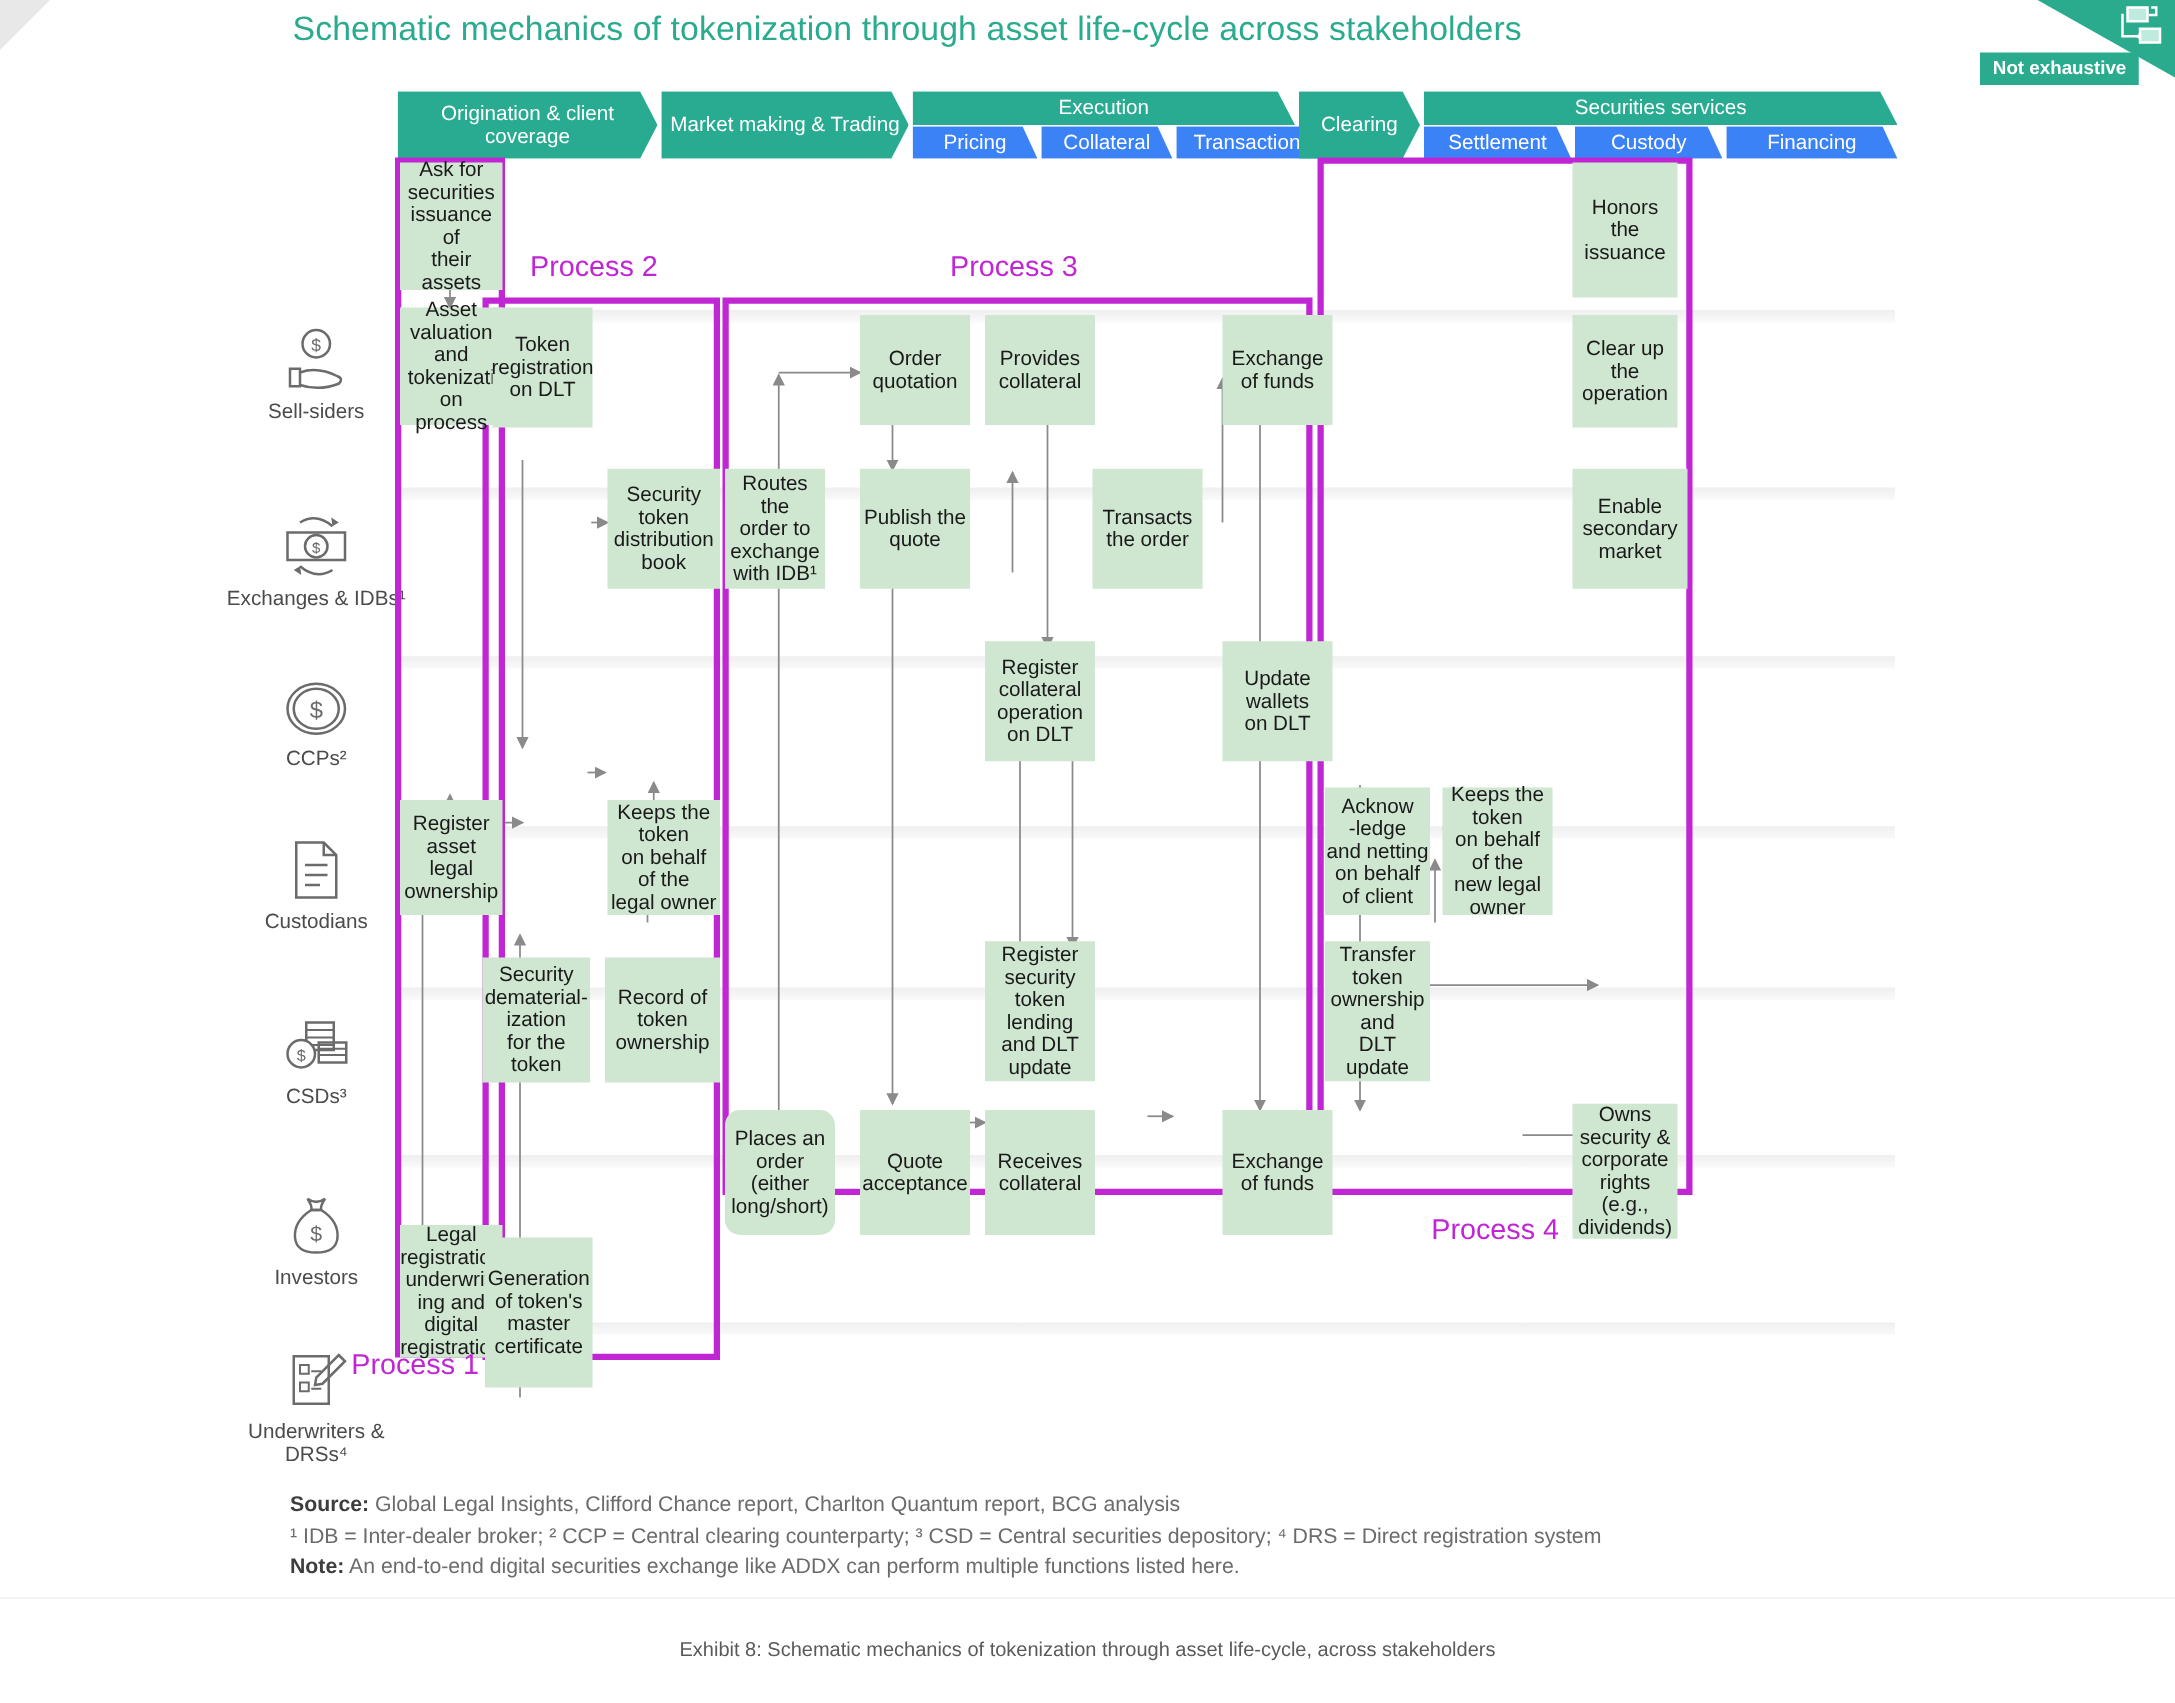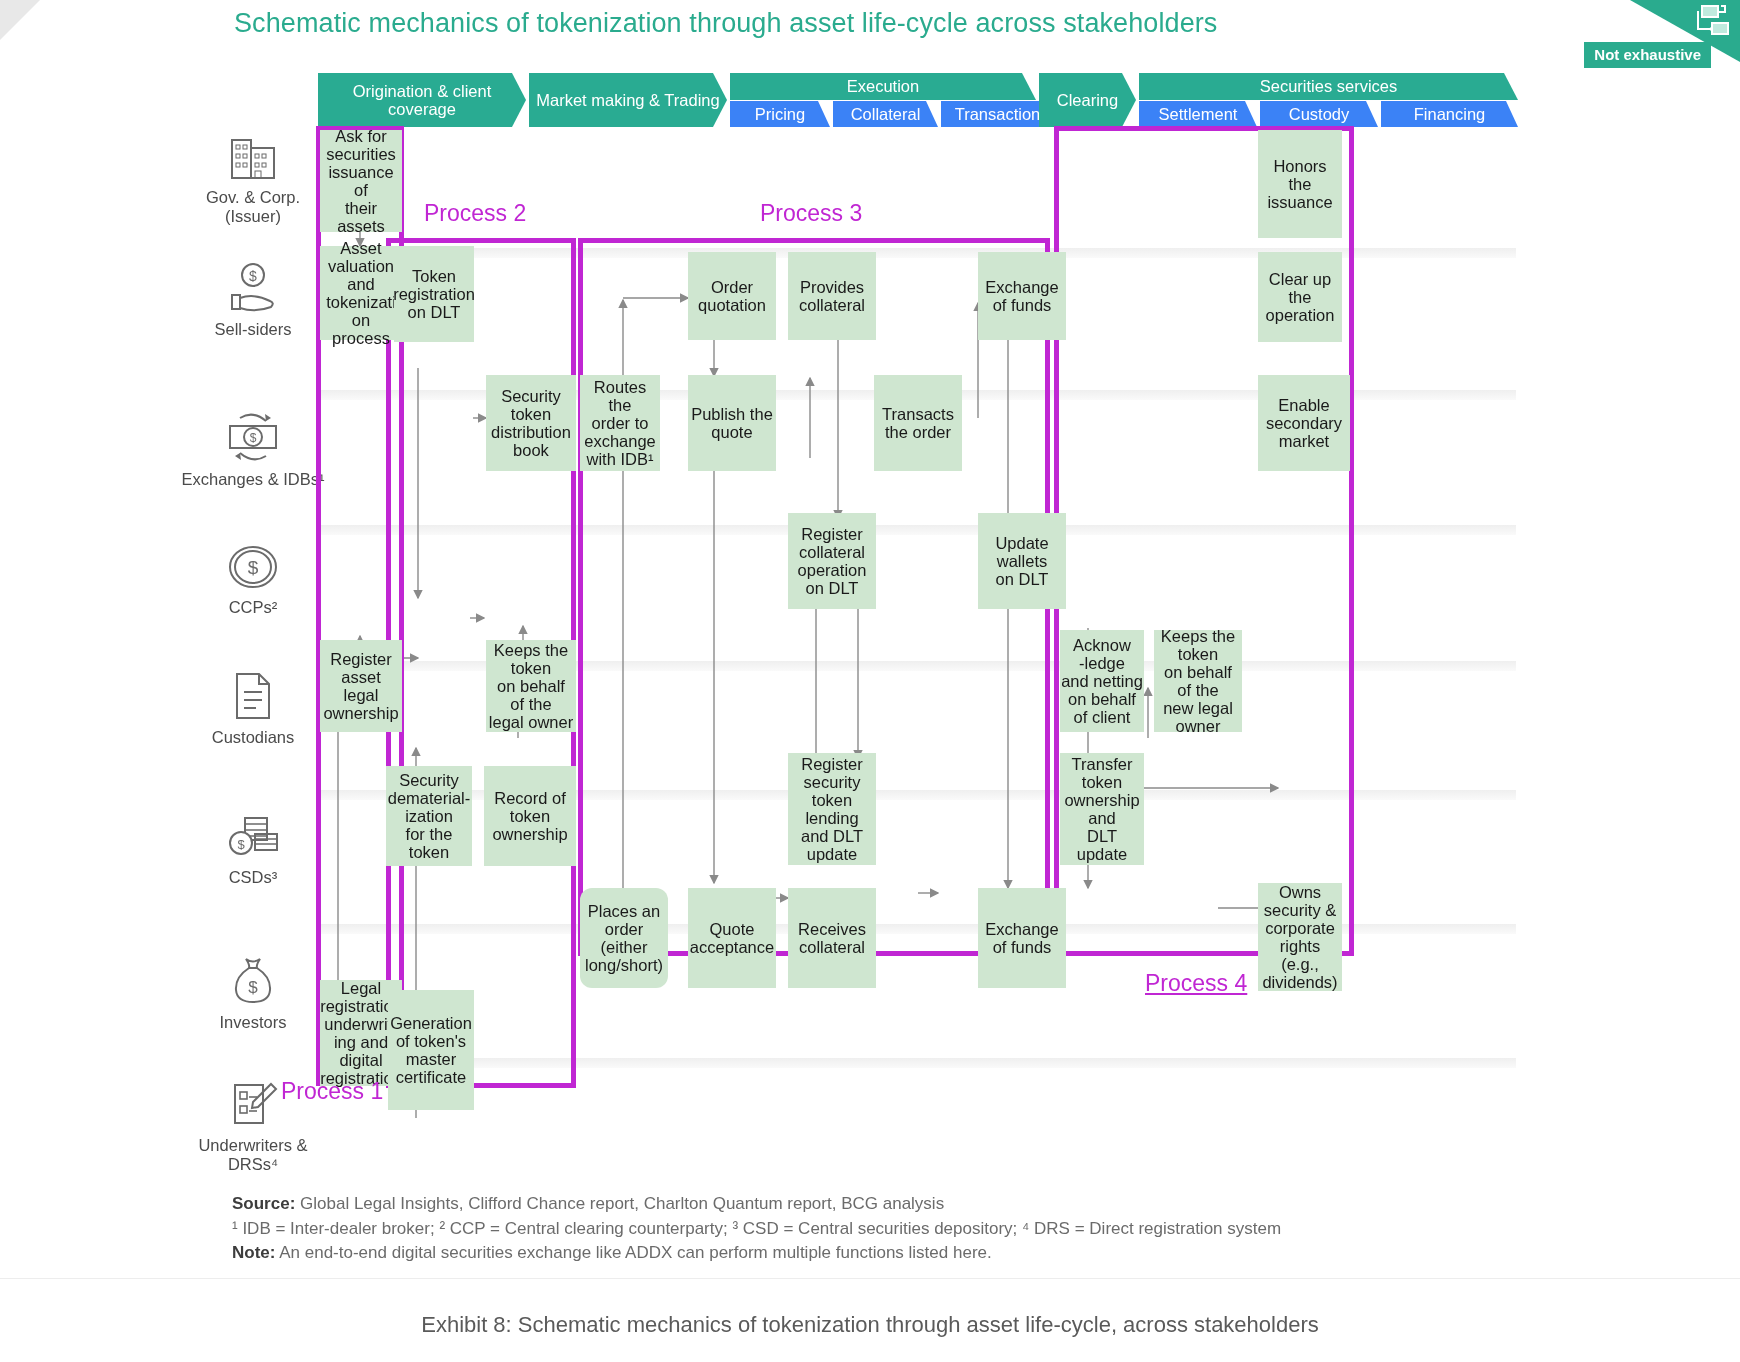--- a/index.html
+++ b/index.html
@@ -84,21 +84,21 @@
     pointer-events:none;
   }
 
   .footer{
     position:absolute;left:232px;top:1192px;width:1330px;
     font-size:17px;color:#6b6b6b;line-height:1.45;
   }
   .footer b{color:#3d3d3d;}
   .caption{
     position:absolute;left:0;right:0;top:1312px;text-align:center;
-    font-size:22px;color:#5a5a5a;
+    font-size:16px;color:#5a5a5a;
   }
   .bottom-sep{position:absolute;left:0;right:0;top:1278px;height:1px;background:#ededed;}
 </style>
 </head>
 <body>
 
 <div class="page">
 
   <div class="tl-wedge"></div>
   <div class="corner-wedge-big"></div>
@@ -147,39 +147,20 @@
       <span>Settlement</span>
     </div>
     <div class="chev navy" style="left:942px;top:28px;width:118px;height:26px;clip-path:polygon(0 0, 106px 0, 118px 26px, 0 26px);">
       <span>Custody</span>
     </div>
     <div class="chev navy" style="left:1063px;top:28px;width:137px;height:26px;clip-path:polygon(0 0, 125px 0, 137px 26px, 0 26px);">
       <span>Financing</span>
     </div>
   </div>
 
-  <div class="stakeholder" style="left:178px;top:130px;">
-    <svg class="icon" width="50" height="52" viewBox="0 0 50 52">
-      <rect x="4" y="10" width="19" height="38" fill="none" stroke="#6b6b6b" stroke-width="2"></rect>
-      <rect x="23" y="18" width="23" height="30" fill="none" stroke="#6b6b6b" stroke-width="2"></rect>
-      <rect x="8" y="15" width="4" height="4" fill="none" stroke="#6b6b6b"></rect>
-        <rect x="15" y="15" width="4" height="4" fill="none" stroke="#6b6b6b"></rect>
-      <rect x="8" y="24" width="4" height="4" fill="none" stroke="#6b6b6b"></rect>
-        <rect x="15" y="24" width="4" height="4" fill="none" stroke="#6b6b6b"></rect>
-      <rect x="8" y="33" width="4" height="4" fill="none" stroke="#6b6b6b"></rect>
-        <rect x="15" y="33" width="4" height="4" fill="none" stroke="#6b6b6b"></rect>
-      <rect x="27" y="24" width="4" height="4" fill="none" stroke="#6b6b6b"></rect>
-        <rect x="34" y="24" width="4" height="4" fill="none" stroke="#6b6b6b"></rect>
-      <rect x="27" y="33" width="4" height="4" fill="none" stroke="#6b6b6b"></rect>
-        <rect x="34" y="33" width="4" height="4" fill="none" stroke="#6b6b6b"></rect>
-      <rect x="27" y="41" width="6" height="7" fill="none" stroke="#6b6b6b"></rect>
-    </svg>
-    <span>Gov. &amp; Corp.
-(Issuer)</span>
-  </div>
 
   <div class="stakeholder" style="left:178px;top:262px;">
     <svg class="icon" width="54" height="52" viewBox="0 0 54 52">
       <circle cx="27" cy="13" r="11" fill="none" stroke="#6b6b6b" stroke-width="2"></circle>
       <text x="27" y="19" font-size="14" fill="#6b6b6b" text-anchor="middle" font-family="'Liberation Sans',sans-serif">$</text>
       <path d="M6 33 h8 v14 h-8 z" fill="none" stroke="#6b6b6b" stroke-width="2"></path>
       <path d="M14 36 q14 -5 30 3 q5 2 1 6 q-16 6 -31 1" fill="none" stroke="#6b6b6b" stroke-width="2"></path>
     </svg>
     <span>Sell-siders</span>
   </div>
@@ -433,21 +414,21 @@
 digital
 registration</div>
     <div class="node" style="left:70px;top:862px;width:86px;height:120px;">Generation
 of token's
 master
 certificate</div>
   </div>
 
   <div class="plabel" style="left:424px;top:200px;">Process 2</div>
   <div class="plabel" style="left:760px;top:200px;">Process 3</div>
-  <div class="plabel" style="left:1145px;top:970px;text-decoration:underline;">Process 4</div>
+  <div class="plabel" style="left:1145px;top:970px;">Process 4</div>
   <div class="plabel" style="left:281px;top:1078px;">Process 1</div>
 
   <div class="footer">
     <div>
       <b>Source:</b><span> Global Legal Insights, Clifford Chance report, Charlton Quantum report, BCG analysis</span>
     </div>
     <div>¹ IDB = Inter-dealer broker; ² CCP = Central clearing counterparty; ³ CSD = Central securities depository; ⁴ DRS = Direct registration system</div>
     <div>
       <b>Note:</b><span> An end-to-end digital securities exchange like ADDX can perform multiple functions listed here.</span>
     </div>

